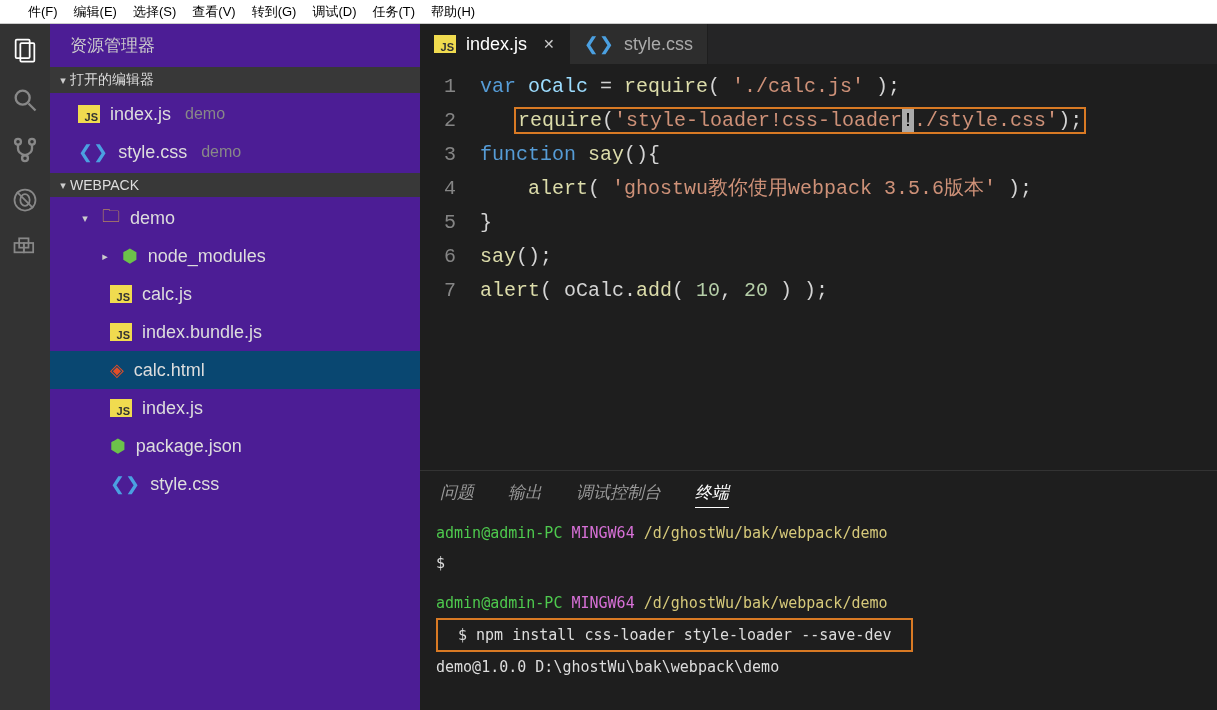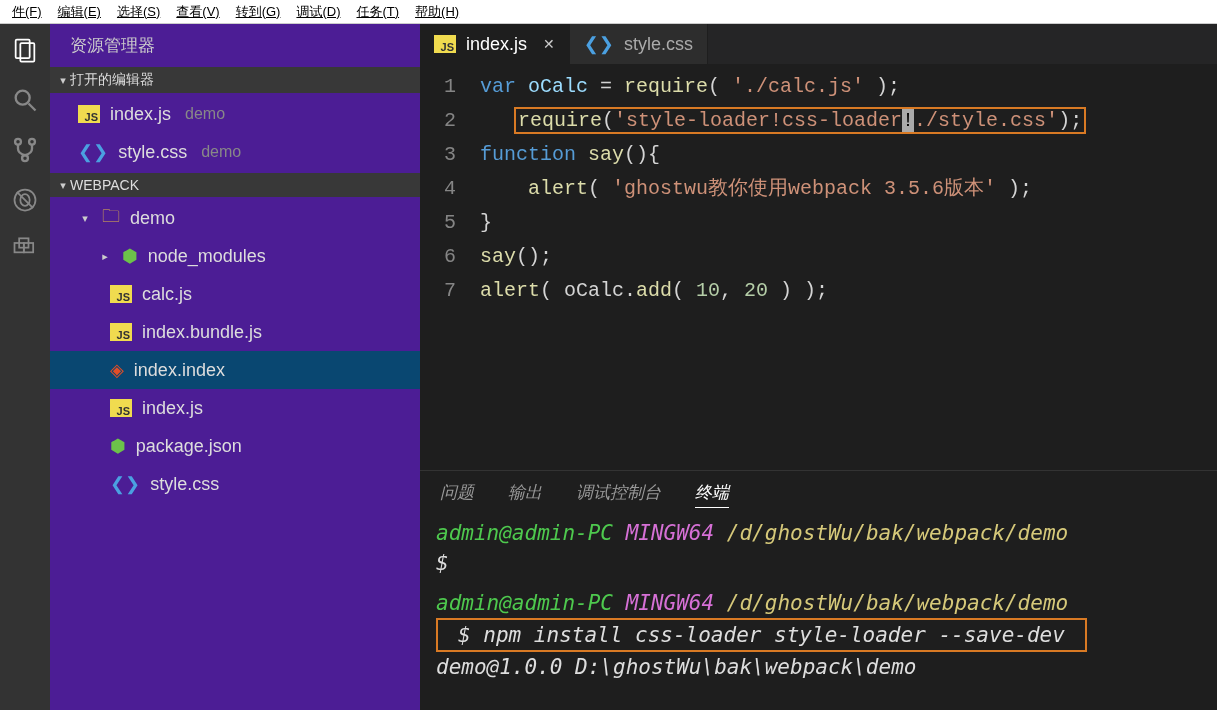--- a/index.html
+++ b/index.html
@@ -13,23 +13,22 @@
   display: flex;
   flex-direction: column;
 }
 .menubar {
   background: #fff;
   color: #000;
   height: 24px;
   display: flex;
   align-items: center;
   font-size: 13px;
-  padding: 0 4px;
+  padding: 0 20px;
   border-bottom: 1px solid #ccc;
-  text-decoration: underline;
 }
 .menubar span { padding: 2px 8px; cursor: default; }
 .main {
   display: flex;
   flex: 1;
   height: calc(100% - 24px);
 }
 .activitybar {
   width: 50px;
   background: #333;
@@ -150,25 +149,24 @@
   font-size: 17px;
   color: #999;
   font-style: italic;
 }
 .panel-tabs .ptab { cursor: pointer; }
 .panel-tabs .ptab.active { color: #fff; border-bottom: 1px solid #fff; padding-bottom: 3px; }
 .terminal {
   flex: 1;
   padding: 4px 16px;
   font-family: Consolas, monospace;
-  font-size: 21px;
+  font-size: 15px;
   line-height: 30px;
   color: #ddd;
   overflow: hidden;
-  font-style: italic;
 }
 .t-green { color: #4ec94e; }
 .t-purple { color: #d670d6; }
 .t-yellow { color: #d6c97a; }
 .term-box { border: 2px solid #d97a24; display: inline-block; padding: 0 20px; }
 </style>
 </head>
 <body>
 
 <div class="menubar">
@@ -258,21 +256,21 @@
       <div class="file-row indent3">
         <span class="icon-js">JS</span>
         <span>calc.js</span>
       </div>
       <div class="file-row indent3">
         <span class="icon-js">JS</span>
         <span>index.bundle.js</span>
       </div>
       <div class="file-row indent3 selected">
         <span class="icon-html">◈</span>
-        <span>index.index</span>
+        <span>calc.html</span>
       </div>
       <div class="file-row indent3">
         <span class="icon-js">JS</span>
         <span>index.js</span>
       </div>
       <div class="file-row indent3">
         <span class="icon-node">⬢</span>
         <span>package.json</span>
       </div>
       <div class="file-row indent3">

